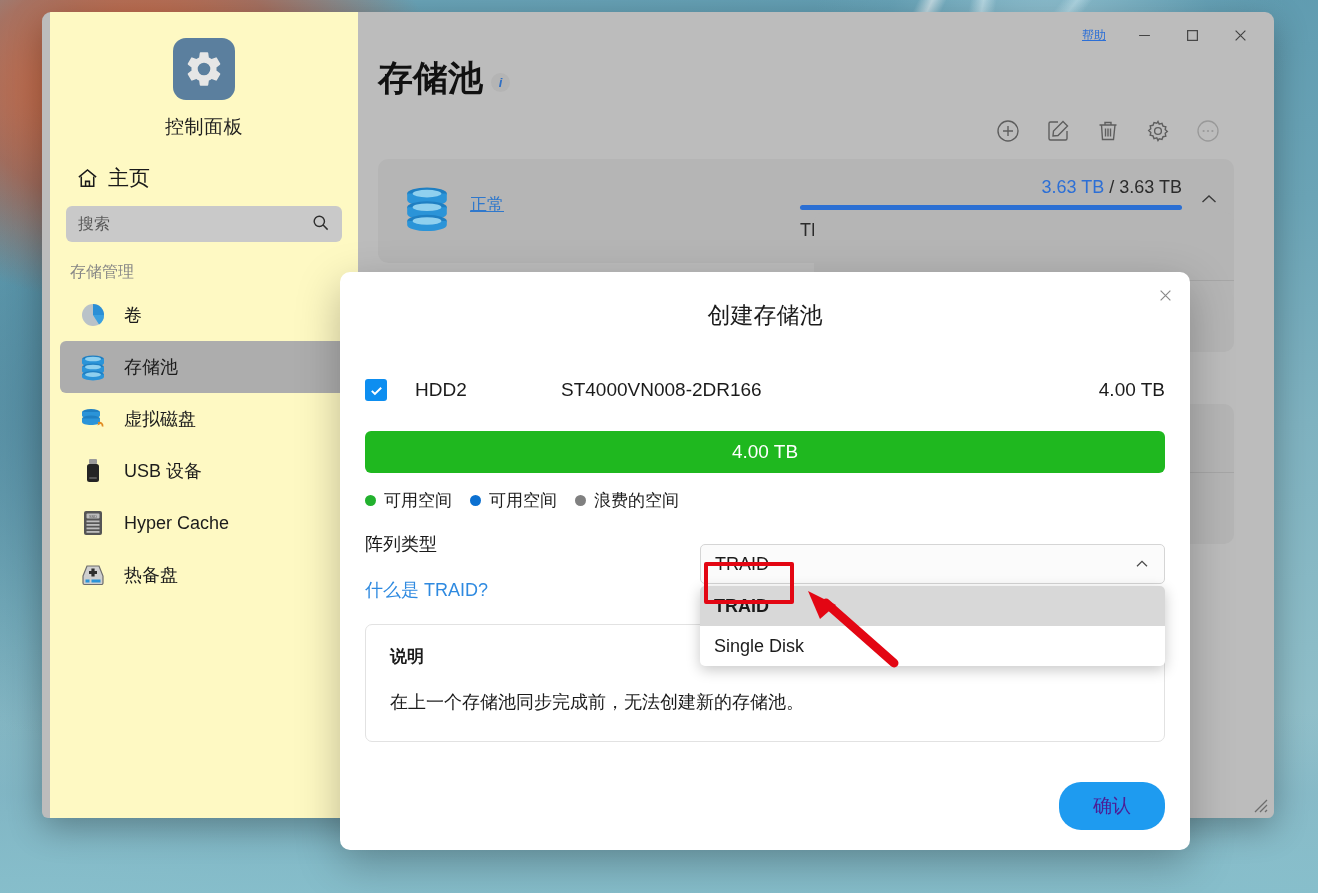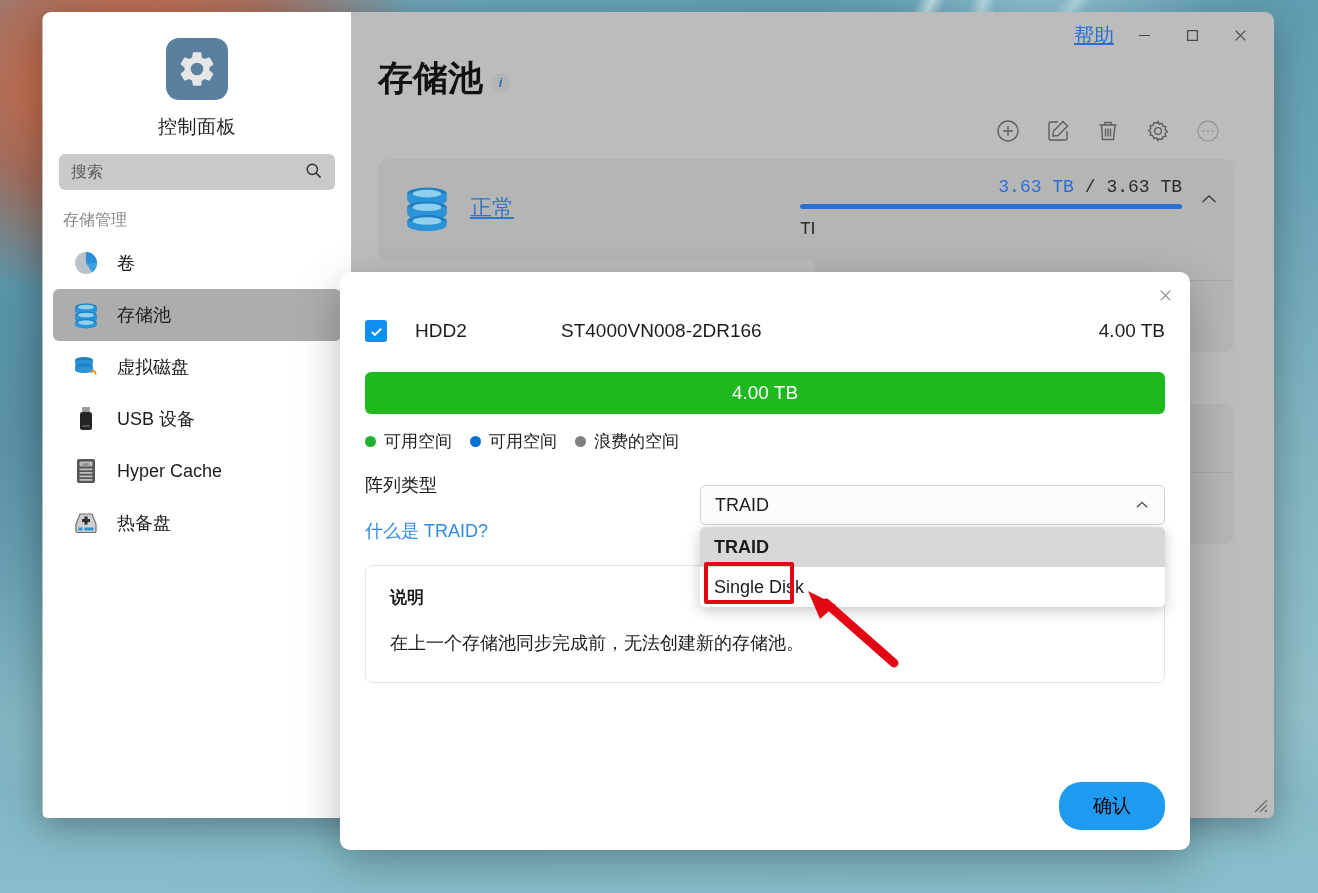--- a/index.html
+++ b/index.html
@@ -43,22 +43,22 @@
   #app-window {
     position: absolute; left: 42px; top: 12px; width: 1232px; height: 806px;
     background: #bcbcbc;
     border-radius: 9px 9px 6px 6px;
     box-shadow: 0 10px 34px rgba(0,0,0,0.30);
     overflow: hidden;
   }
 
   
   #sidebar {
-    position: absolute; left: 1px; top: 0; width: 308px; height: 100%;
-    background: #ffffff;
+    position: absolute; left: 8px; top: 0; width: 308px; height: 100%;
+    background: #fef9c3;
   }
   .cp-logo {
     width: 62px; height: 62px; margin: 26px auto 0;
     background: #5b7f9e; border-radius: 13px;
     display: flex; align-items: center; justify-content: center;
   }
   .cp-logo svg { width: 42px; height: 42px; display: block; }
   .cp-title {
     text-align: center; font-size: 19px; color: #1e1e1e;
     margin-top: 14px; letter-spacing: 0.5px;
@@ -92,22 +92,22 @@
   .nav-item.active { background: #adadad; }
   .nav-ico { width: 30px; height: 30px; flex: none; display: block; }
 
   
   #content { position: absolute; left: 308px; top: 0; right: 0; bottom: 0; }
   .titlebar {
     position: absolute; top: 0; right: 0; height: 46px;
     display: flex; align-items: center; gap: 4px; padding-right: 12px;
   }
   .help-link {
-    font-size: 20px; color: #2c6fd6; text-decoration: underline;
-    margin-right: 4px; cursor: pointer;
+    font-size: 12px; color: #2c6fd6; text-decoration: underline;
+    margin-right: 12px; cursor: pointer;
   }
   .win-btn {
     width: 44px; height: 32px; display: flex; align-items: center; justify-content: center;
     color: #444; cursor: pointer;
   }
   .win-btn svg { width: 13px; height: 13px; display: block; }
 
   .page-head { display: flex; align-items: flex-end; gap: 8px; padding: 48px 0 0 28px; }
   .page-title { font-size: 35px; font-weight: bold; color: #111; line-height: 1; }
   .info-badge {
@@ -128,24 +128,24 @@
   .pool-card {
     margin: 14px 40px 0 28px; background: #b5b5b5;
     border-radius: 10px; padding: 16px 18px 22px 18px;
     display: flex; align-items: flex-start; position: relative;
     min-height: 98px;
   }
   .pool-ico { width: 54px; height: 54px; flex: none; margin: 6px 16px 0 4px; }
   .pool-main { flex: none; width: 330px; padding-top: 10px; }
   .pool-name { font-size: 19px; font-weight: bold; color: #111; }
   .pool-status {
-    font-size: 22px; color: #2f78cc; text-decoration: underline;
+    font-size: 17px; color: #2f78cc; text-decoration: underline;
     margin-top: 8px; display: inline-block; cursor: pointer;
   }
-  .pool-right { flex: 1; padding-top: 2px; padding-right: 34px; font-family: Liberation Mono, monospace; }
+  .pool-right { flex: 1; padding-top: 2px; padding-right: 34px; }
   .pool-cap { text-align: right; font-size: 18px; color: #2b2b2b; }
   .pool-cap b { color: #2c6fd6; font-weight: normal; }
   .pool-bar {
     height: 5px; border-radius: 3px; background: #2b6fd3; margin-top: 7px;
   }
   .pool-type { font-size: 18px; color: #2b2b2b; margin-top: 10px; }
   .pool-chevron { position: absolute; right: 14px; top: 30px; width: 22px; height: 22px; cursor: pointer; }
 
   
   .bg-card {
@@ -223,21 +223,21 @@
 
   .note-box {
     margin: 22px 25px 0 25px; border: 1px solid #e2e2e2; border-radius: 7px;
     padding: 20px 24px 26px 24px;
   }
   .note-title { font-size: 17px; font-weight: bold; color: #1b1b1b; }
   .note-text { font-size: 18px; color: #1b1b1b; margin-top: 22px; line-height: 1.4; }
 
   .modal-footer { position: absolute; right: 25px; bottom: 20px; }
   .confirm-btn {
-    background: #1e9bf0; color: #000000; font-size: 19px;
+    background: #1e9bf0; color: #4c1d95; font-size: 19px;
     border: 0; border-radius: 22px; padding: 11px 34px; cursor: pointer;
     font-family: "Liberation Sans", sans-serif;
   }
 
   
   #annot { position: absolute; inset: 0; pointer-events: none; z-index: 60; }
   .hi-box {
     position: absolute; border: 4px solid #e30613; border-radius: 2px;
   }
 </style>
@@ -253,20 +253,30 @@
 <div id="app-window">
 
   <div id="sidebar">
     <div class="cp-logo">
       <svg viewBox="0 0 24 24" fill="#e6e6e6">
         <path d="M19.1 12.9c.04-.3.07-.6.07-.9s-.03-.6-.07-.9l2.03-1.58a.5.5 0 0 0 .12-.62l-1.92-3.32a.5.5 0 0 0-.6-.22l-2.39.96a7.2 7.2 0 0 0-1.56-.9l-.36-2.54a.5.5 0 0 0-.5-.42h-3.84a.5.5 0 0 0-.5.42l-.36 2.54c-.56.23-1.08.53-1.56.9l-2.39-.96a.5.5 0 0 0-.6.22L2.75 8.9a.5.5 0 0 0 .12.62L4.9 11.1c-.04.3-.07.6-.07.9s.03.6.07.9l-2.03 1.58a.5.5 0 0 0-.12.62l1.92 3.32a.5.5 0 0 0 .6.22l2.39-.96c.48.37 1 .67 1.56.9l.36 2.54a.5.5 0 0 0 .5.42h3.84a.5.5 0 0 0 .5-.42l.36-2.54c.56-.23 1.08-.53 1.56-.9l2.39.96a.5.5 0 0 0 .6-.22l1.92-3.32a.5.5 0 0 0-.12-.62L19.1 12.9zM12 15.6A3.6 3.6 0 1 1 12 8.4a3.6 3.6 0 0 1 0 7.2z"></path>
       </svg>
     </div>
     <div class="cp-title">控制面板</div>
 
+    <div class="home-row">
+      <span>
+        <svg viewBox="0 0 24 24" fill="none" stroke="#1a1a1a" stroke-width="1.6">
+          <path d="M3 10.5 12 3l9 7.5"></path>
+            <path d="M5.5 10v10h13V10"></path>
+            <path d="M10 20v-5h4v5"></path>
+        </svg>
+      </span>
+      <span>主页</span>
+    </div>
 
     <div class="search-box">
       <input placeholder="搜索" style="">
       <span>
         <svg viewBox="0 0 24 24" fill="none" stroke="#2e2e2e" stroke-width="1.8">
           <circle cx="10.5" cy="10.5" r="6.5"></circle>
             <path d="M15.3 15.3 21 21"></path>
         </svg>
       </span>
     </div>
@@ -465,20 +475,21 @@
     </span>
   </div>
 </div>
 
 <div id="modal">
   <span class="modal-close">
     <svg viewBox="0 0 12 12" stroke="#8a8a8a" stroke-width="1.1">
         <path d="M1.5 1.5l9 9M10.5 1.5l-9 9"></path>
       </svg>
   </span>
+  <div class="modal-title">创建存储池</div>
 
   <div class="disk-row">
     <span class="chk">
       <svg viewBox="0 0 16 16" fill="none" stroke="#fff" stroke-width="2.1">
           <path d="M3 8.4 6.3 11.7 13 5"></path>
         </svg>
     </span>
     <span class="disk-name">HDD2</span>
     <span class="disk-model">ST4000VN008-2DR166</span>
     <span class="disk-size">4.00 TB</span>

